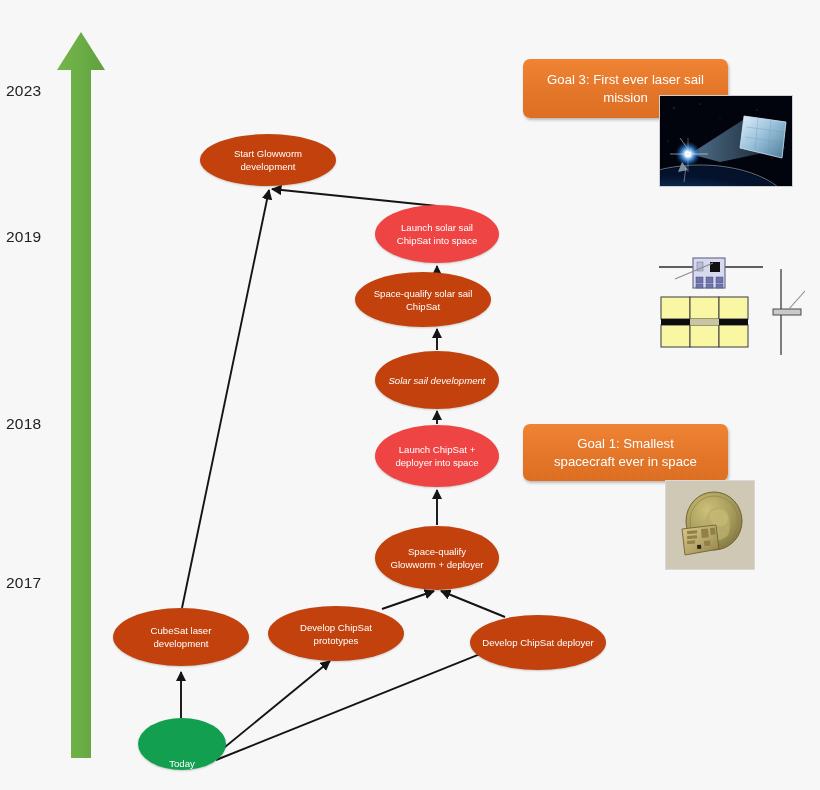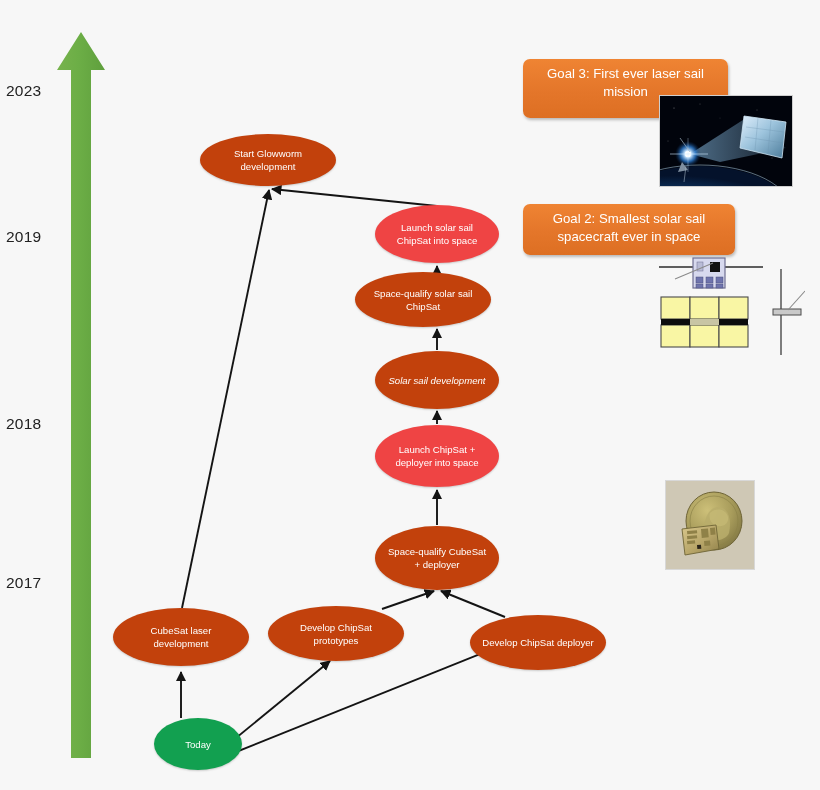--- a/index.html
+++ b/index.html
@@ -63,21 +63,21 @@
   .node-orange { background: #ef4444; }
   .node-green  { background: #12a050; }
 
   
   .goal-box {
     position: absolute;
     border-radius: 7px;
     background: linear-gradient(180deg, #ef8433 0%, #e4762a 55%, #dd6f23 100%);
     color: #ffffff;
     display: flex;
-    align-items: flex-start;
+    align-items: center;
     justify-content: center;
     text-align: center;
     font-size: 13.2px;
     line-height: 18px;
     padding: 6px 22px;
     box-sizing: border-box;
     box-shadow: 1px 2px 3px rgba(0,0,0,0.25);
     z-index: 5;
   }
   
@@ -151,41 +151,41 @@
       <div class="node node-blue" style="left: 355px; top: 272px; width: 136px; height: 55px;">
         <span class="node-text">Space-qualify solar sail ChipSat</span>
       </div>
       <div class="node node-blue" style="left: 375px; top: 351px; width: 124px; height: 58px; font-style: italic;">
         <span class="node-text">Solar sail development</span>
       </div>
       <div class="node node-orange" style="left: 375px; top: 425px; width: 124px; height: 62px;">
         <span class="node-text">Launch ChipSat + deployer into space</span>
       </div>
       <div class="node node-blue" style="left: 375px; top: 526px; width: 124px; height: 64px;">
-        <span class="node-text">Space-qualify CubeSat + deployer</span>
+        <span class="node-text">Space-qualify Glowworm + deployer</span>
       </div>
       <div class="node node-blue" style="left: 113px; top: 608px; width: 136px; height: 58px;">
         <span class="node-text">CubeSat laser development</span>
       </div>
       <div class="node node-blue" style="left: 268px; top: 606px; width: 136px; height: 55px;">
         <span class="node-text">Develop ChipSat prototypes</span>
       </div>
       <div class="node node-blue" style="left: 470px; top: 615px; width: 136px; height: 55px;">
         <span class="node-text">Develop ChipSat deployer</span>
       </div>
-      <div class="node node-green" style="left: 154px; top: 718px; width: 88px; height: 52px;">
+      <div class="node node-green" style="left: 138px; top: 718px; width: 88px; height: 52px; align-items: flex-end;">
         <span class="node-text">Today</span>
       </div>
     </div>
 
   <div class="goal-box" id="goal-3-box" style="left: 523px; top: 59px; width: 205px; height: 59px;">
     <span class="goal-text">Goal 3: First ever laser sail mission</span>
   </div>
-  <div class="goal-box" id="goal-2-box" style="left: 523px; top: 204px; width: 212px; height: 51px;">
-    <span class="goal-text">Goal 2: Smallest  solar sail spacecraft ever in space</span>
+  <div class="goal-box" id="goal-1-box" style="left: 523px; top: 424px; width: 205px; height: 57px;">
+    <span class="goal-text">Goal 1: Smallest spacecraft ever in space</span>
   </div>
 
   <div class="pic" id="pic-lasersail">
     <svg width="132" height="90" viewBox="0 0 132 90">
       <defs>
         <radialGradient id="earthGlow" cx="0.35" cy="1.05" r="0.95">
           <stop offset="0%" stop-color="#9fd8f5"></stop>
           <stop offset="35%" stop-color="#3a93d0"></stop>
           <stop offset="70%" stop-color="#124a86"></stop>
           <stop offset="100%" stop-color="#04122b"></stop>

